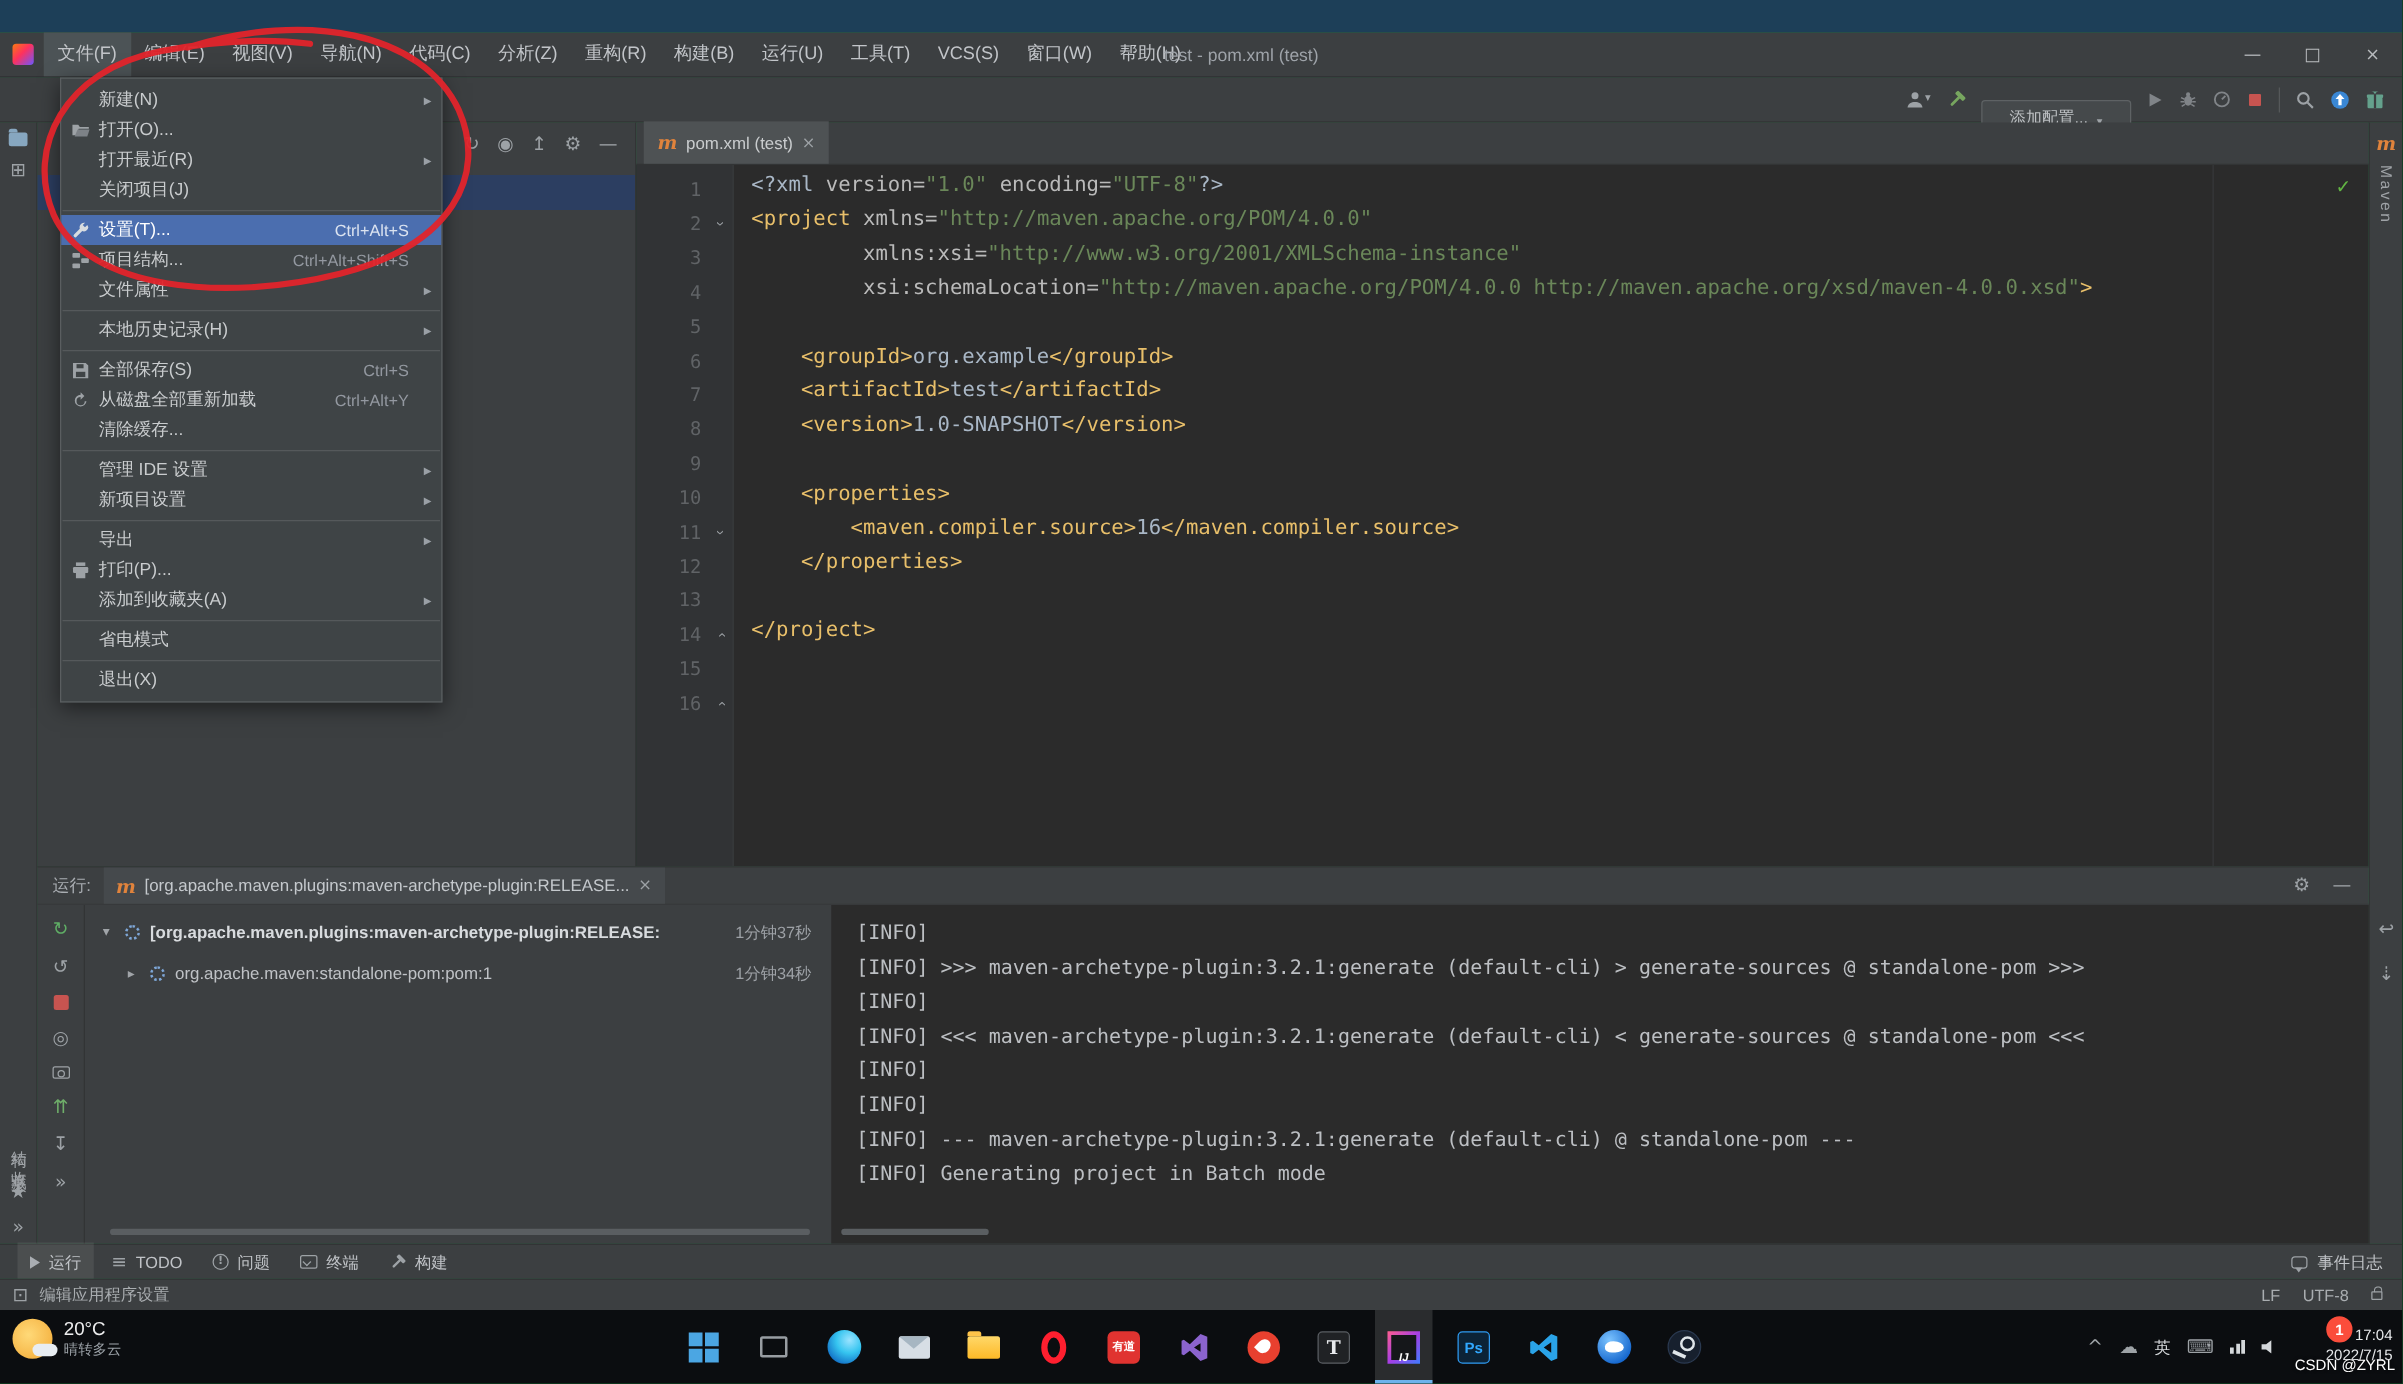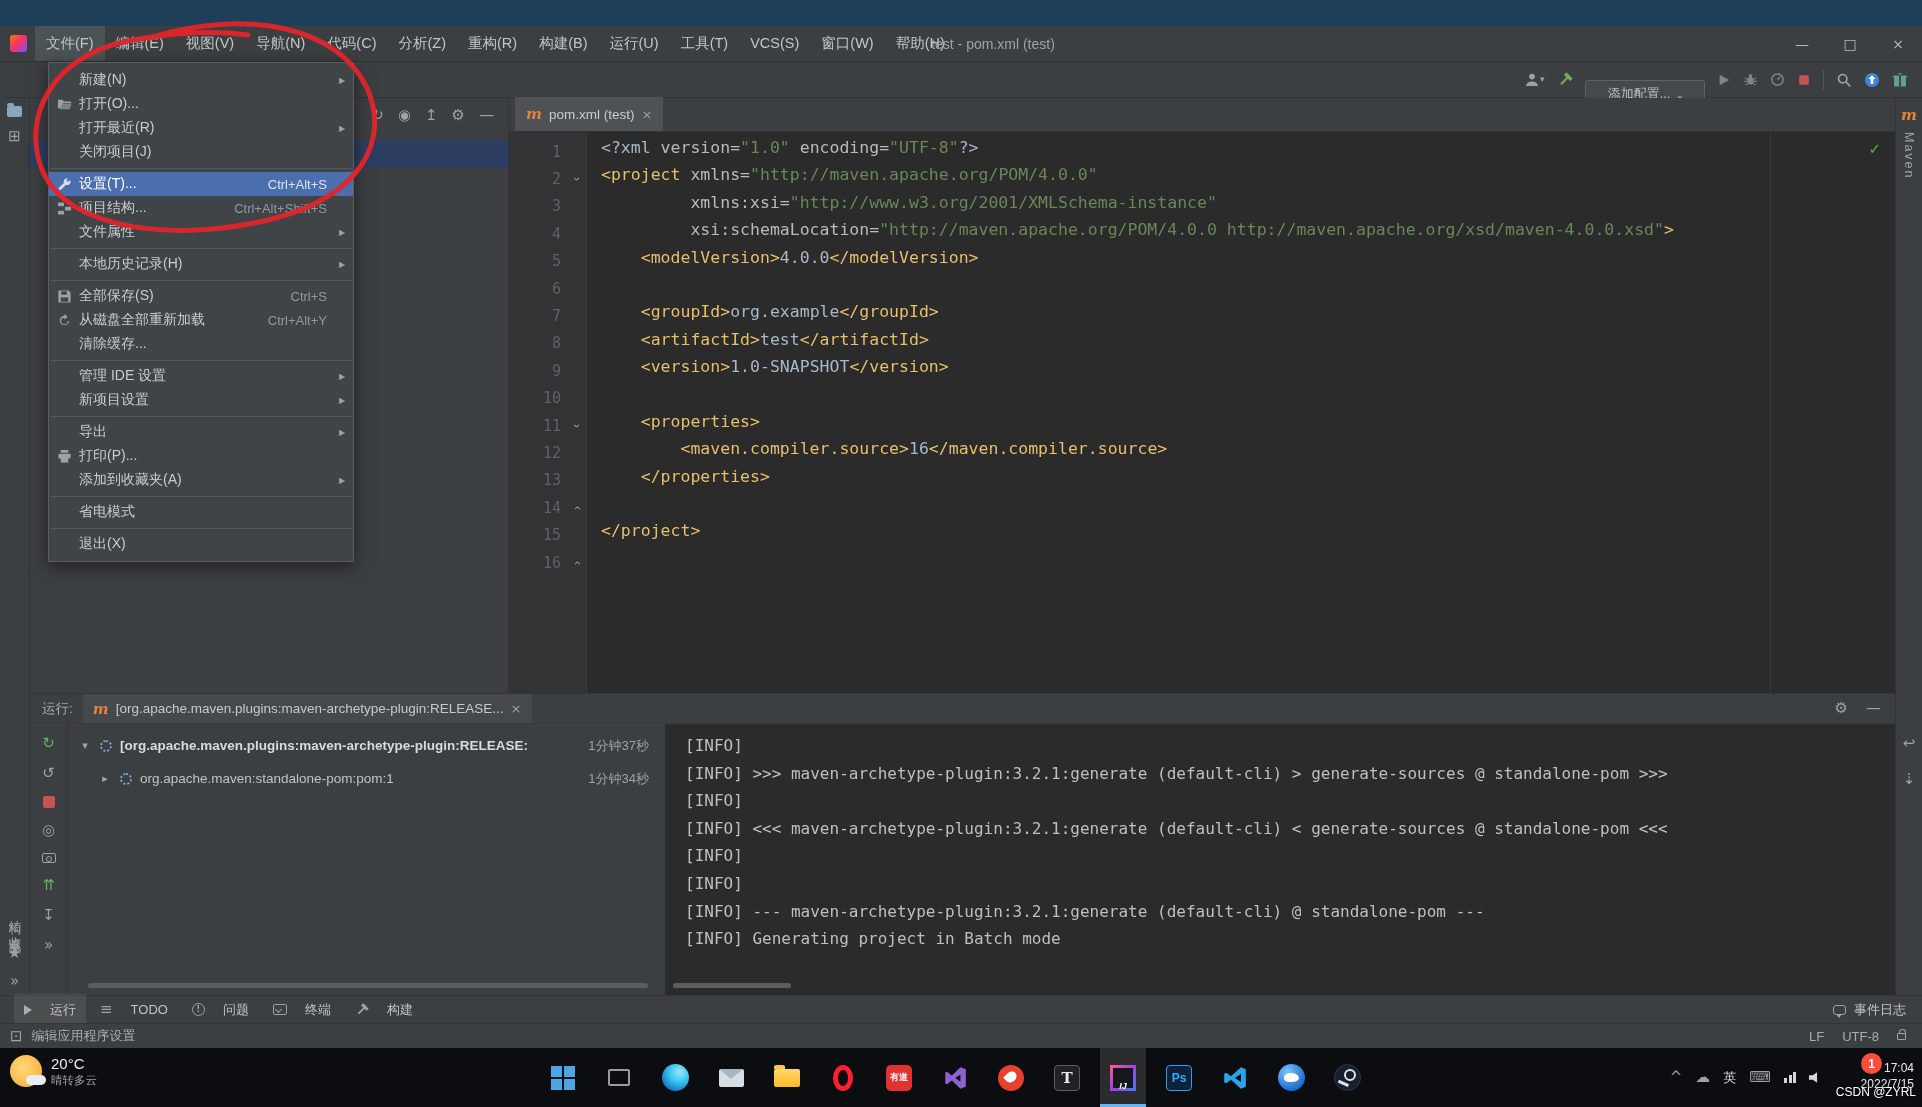--- a/index.html
+++ b/index.html
@@ -93,21 +93,21 @@
   .hscroll{position:absolute;bottom:7px;height:5px;background:#5a5e61;border-radius:3px;}
   #tree-scroll{left:20px;width:560px;}
   #console-scroll{left:8px;width:118px;}
   #run-console{position:absolute;left:635px;top:0;right:0;bottom:0;background:#2b2b2b;overflow:hidden;padding:8px 0 0 20px;}
   .cline{white-space:pre;font:16px "DejaVu Sans Mono",monospace;line-height:27.6px;color:#bcbfc3;}
 
   
   #bottom-bar{left:0;top:995px;width:1922px;height:28px;background:#3c3f41;border-top:1px solid #323435;
     display:flex;align-items:center;}
   #bb-left{display:flex;align-items:center;height:100%;gap:4px;padding-left:10px;}
-  .bb-tab{display:flex;align-items:center;gap:18px;padding:16px 10px;height:100%;font-size:13px;color:#c0c3c7;}
+  .bb-tab{display:flex;align-items:center;gap:7px;padding:16px 10px;height:100%;font-size:13px;color:#c0c3c7;}
   .bb-tab.active{background:rgba(255,255,255,.08);}
   .tri{width:0;height:0;border-left:8px solid #a9adb2;border-top:5px solid transparent;border-bottom:5px solid transparent;display:inline-block;}
   .circ{width:13px;height:13px;border:1.5px solid #9da2a6;border-radius:50%;display:inline-flex;align-items:center;justify-content:center;
     font-size:9px;color:#9da2a6;font-weight:bold;}
   .termbox{width:14px;height:11px;border:1.5px solid #9da2a6;border-radius:2px;position:relative;display:inline-block;}
   .termbox::before{content:'';position:absolute;left:2px;top:2px;width:4px;height:4px;border-left:1.5px solid #9da2a6;border-bottom:1.5px solid #9da2a6;transform:rotate(-45deg);}
   .balloon{width:13px;height:10px;border:1.5px solid #9da2a6;border-radius:3px;position:relative;display:inline-block;}
   .balloon::after{content:'';position:absolute;left:2px;bottom:-4px;border-left:3px solid transparent;border-right:3px solid transparent;border-top:4px solid #9da2a6;}
   #bb-right{margin-left:auto;display:flex;align-items:center;gap:8px;padding-right:16px;font-size:13px;color:#c0c3c7;}
 
@@ -391,21 +391,20 @@
                 <span class="chev up">›</span>
               </span>
             </div>
           </div>
       </div>
       <div id="code-lines">
           <div class="crow"><span class="seg-d">&lt;?xml </span><span class="seg-a">version=</span><span class="seg-s">"1.0"</span><span class="seg-d"> </span><span class="seg-a">encoding=</span><span class="seg-s">"UTF-8"</span><span class="seg-d">?&gt;</span></div>
           <div class="crow"><span class="seg-t">&lt;project</span><span class="seg-d"> </span><span class="seg-a">xmlns=</span><span class="seg-s">"http://maven.apache.org/POM/4.0.0"</span></div>
           <div class="crow"><span class="seg-d">         </span><span class="seg-a">xmlns:xsi=</span><span class="seg-s">"http://www.w3.org/2001/XMLSchema-instance"</span></div>
           <div class="crow"><span class="seg-d">         </span><span class="seg-a">xsi:schemaLocation=</span><span class="seg-s">"http://maven.apache.org/POM/4.0.0 http://maven.apache.org/xsd/maven-4.0.0.xsd"</span><span class="seg-t">&gt;</span></div>
-          <div class="crow"><span class="seg-d">    </span><span class="seg-t">&lt;modelVersion&gt;</span><span class="seg-d">4.0.0</span><span class="seg-t">&lt;/modelVersion&gt;</span></div>
           <div class="crow"></div>
           <div class="crow"><span class="seg-d">    </span><span class="seg-t">&lt;groupId&gt;</span><span class="seg-d">org.example</span><span class="seg-t">&lt;/groupId&gt;</span></div>
           <div class="crow"><span class="seg-d">    </span><span class="seg-t">&lt;artifactId&gt;</span><span class="seg-d">test</span><span class="seg-t">&lt;/artifactId&gt;</span></div>
           <div class="crow"><span class="seg-d">    </span><span class="seg-t">&lt;version&gt;</span><span class="seg-d">1.0-SNAPSHOT</span><span class="seg-t">&lt;/version&gt;</span></div>
           <div class="crow"></div>
           <div class="crow"><span class="seg-d">    </span><span class="seg-t">&lt;properties&gt;</span></div>
           <div class="crow"><span class="seg-d">        </span><span class="seg-t">&lt;maven.compiler.source&gt;</span><span class="seg-d">16</span><span class="seg-t">&lt;/maven.compiler.source&gt;</span></div>
           <div class="crow"><span class="seg-d">    </span><span class="seg-t">&lt;/properties&gt;</span></div>
           <div class="crow"></div>
           <div class="crow"><span class="seg-t">&lt;/project&gt;</span></div>

